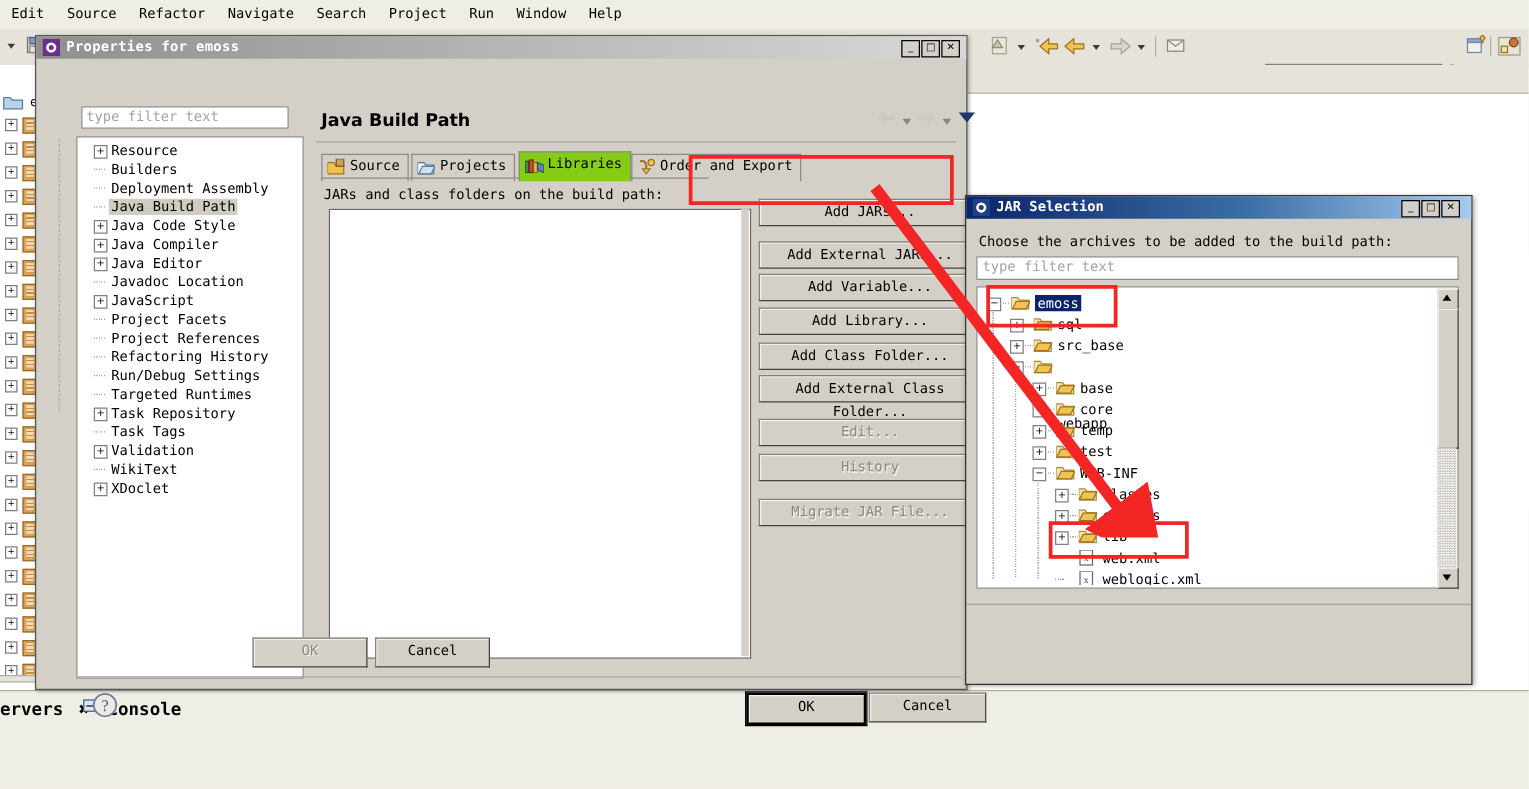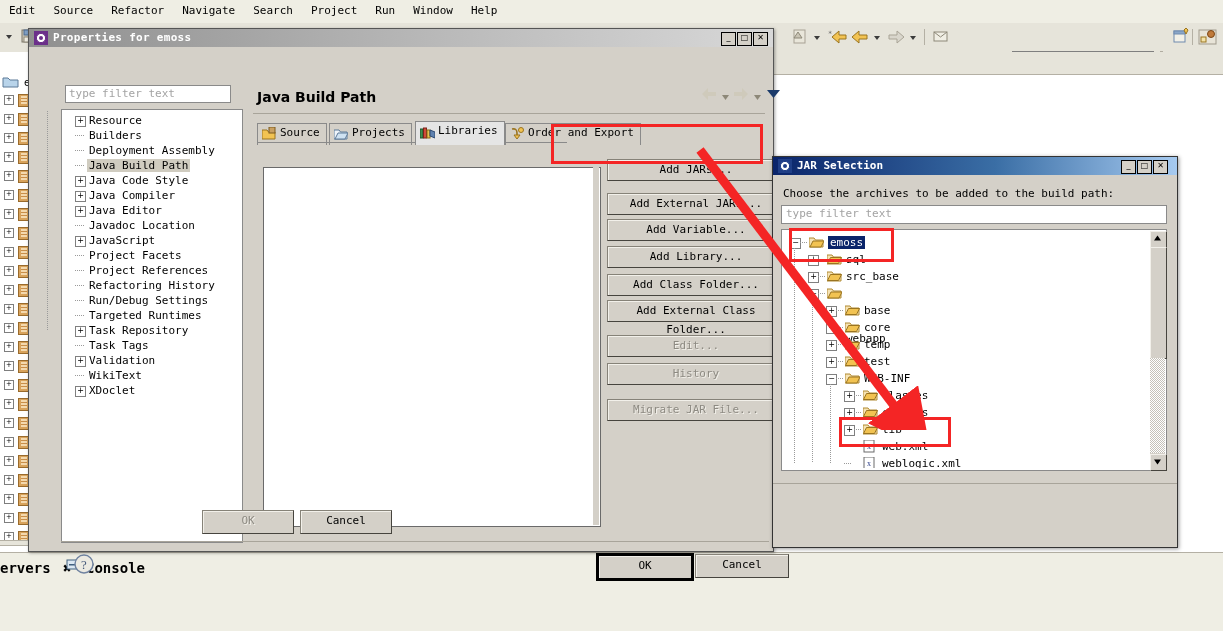--- a/index.html
+++ b/index.html
@@ -70,21 +70,21 @@
 
   #prop-pagetitle{left:228px;top:60px;font-size:14px;font-weight:bold;color:#000;
      font-family:"DejaVu Sans","Liberation Sans",sans-serif;}
   #prop-navicons{left:672px;top:58px;height:18px;}
   #prop-sep{left:224px;top:84px;width:512px;height:1px;background:#a8a49a;}
 
   
   #tabrow{left:228px;top:94px;height:20px;}
   .ptab{position:absolute;top:0;height:19px;border:1px solid #8a8a8a;border-bottom:none;background:#d4d0c8;
      padding:2px 6px 0 22px;font-size:11px;white-space:nowrap;}
-  .ptab.active{background:#e5e5e5;height:21px;z-index:3;}
+  .ptab.active{background:#84cc16;height:21px;z-index:3;}
   .ptab .tabico{position:absolute;left:4px;top:3px;width:14px;height:13px;}
   #tabline{left:228px;top:113px;width:310px;height:1px;background:#8a8a8a;}
 
   #jars-label{left:230px;top:120px;font-size:11px;}
   #jars-list{left:234px;top:138px;width:336px;height:358px;background:#fff;border:1px solid #6a6a6a;}
   #jars-scroll{left:564px;top:138px;width:6px;height:358px;background:#d4d0c8;}
 
   .pbtn{position:absolute;width:176px;height:20px;background:#d4d0c8;
      border:1px solid #868278;border-right-color:#46443e;border-bottom-color:#46443e;
      box-shadow:inset 1px 1px 0 #f2f0ea;
@@ -535,20 +535,21 @@
             <path d="M2 2 q5 -1 5 4 l0 3" fill="none" stroke="#9a7420" stroke-width="1.6"></path>
             <polygon points="4,8 10,8 7,12" fill="#f2c352" stroke="#9a7420"></polygon>
             <circle cx="11" cy="3" r="2.5" fill="#f2c352" stroke="#9a7420"></circle>
           </svg>
       </span>
       <span>Order and Export</span>
     </div>
   </div>
   <div class="abs" id="tabline"></div>
 
+  <div class="abs" id="jars-label">JARs and class folders on the build path:</div>
   <div class="abs" id="jars-list"></div>
   <div class="abs" id="jars-scroll"></div>
 
   <div id="props-buttons">
       <div class="pbtn" style="left: 578px; top: 130px;">Add JARs...</div>
       <div class="pbtn" style="left: 578px; top: 164px;">Add External JARs...</div>
       <div class="pbtn" style="left: 578px; top: 190px;">Add Variable...</div>
       <div class="pbtn" style="left: 578px; top: 217px;">Add Library...</div>
       <div class="pbtn" style="left: 578px; top: 245px;">Add Class Folder...</div>
       <div class="pbtn" style="left: 578px; top: 271px;">Add External Class Folder...</div>

